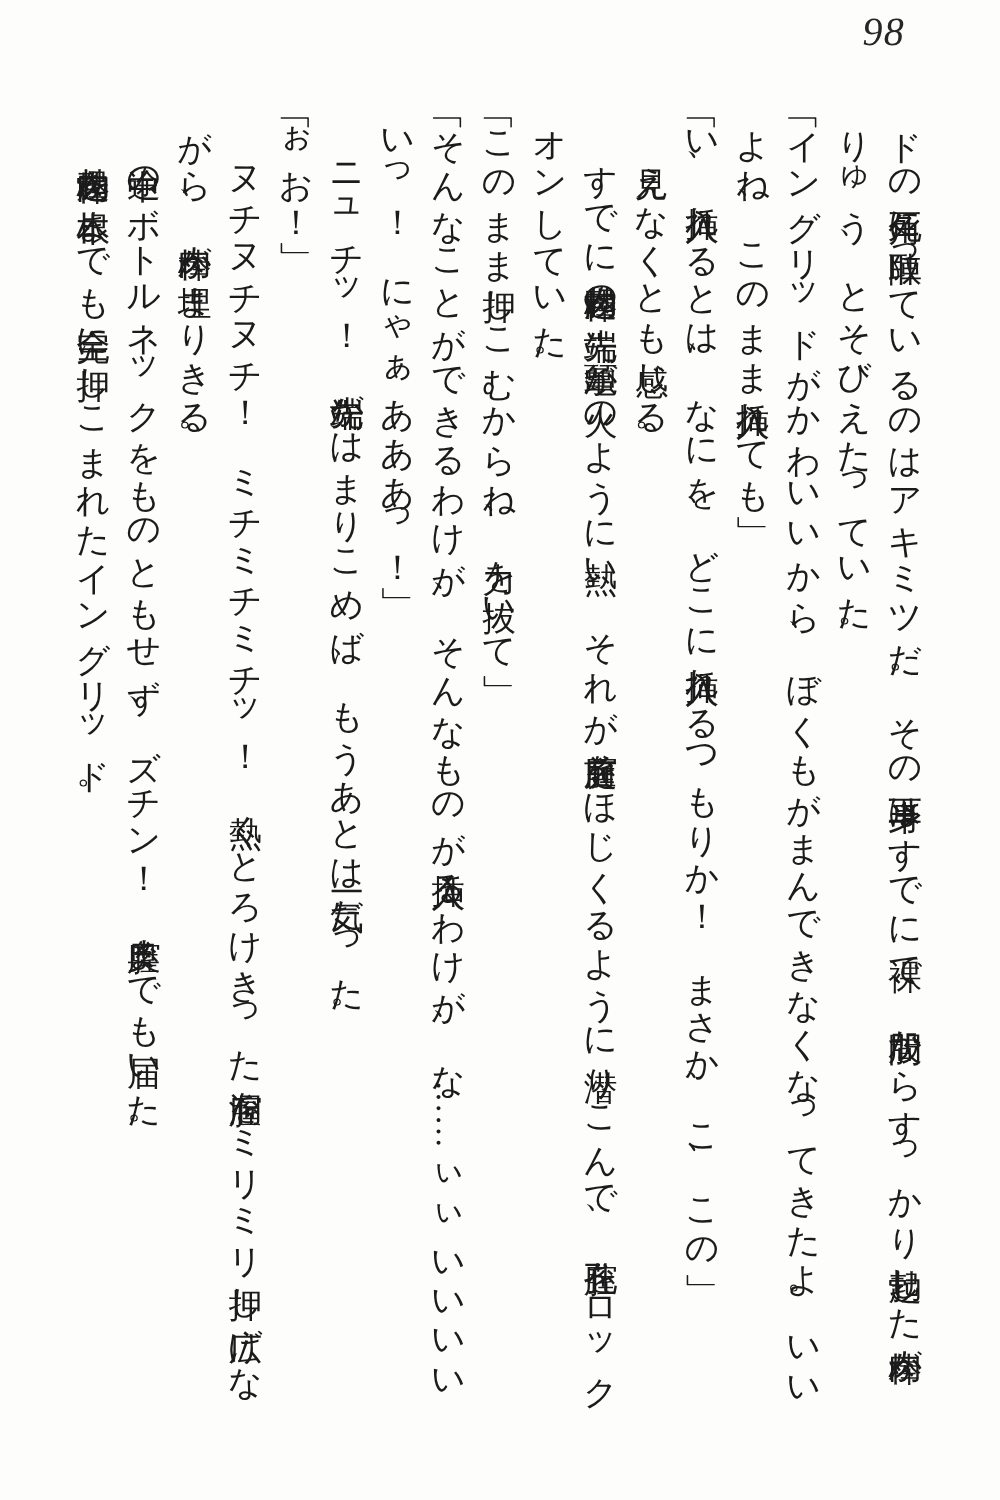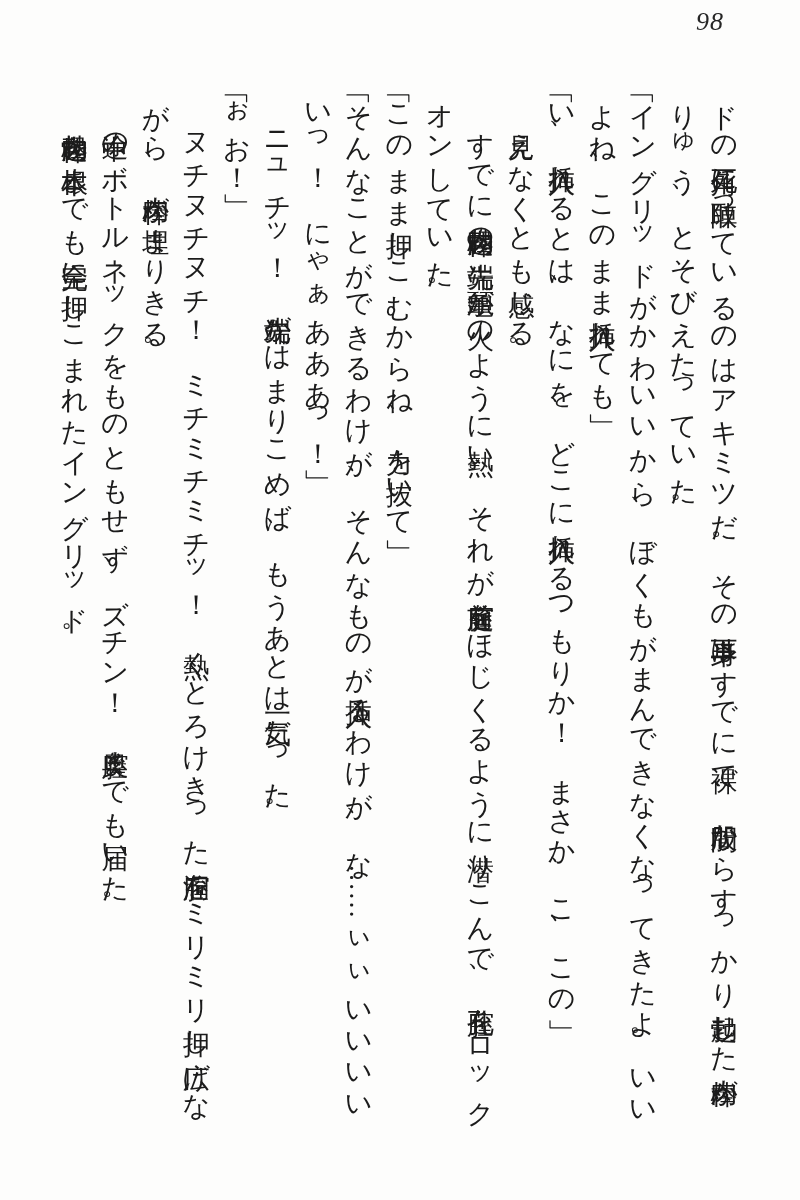--- a/index.html
+++ b/index.html
@@ -16,21 +16,21 @@
   }
   .book-page {
     position: absolute;
     inset: 0;
     background: #fdfdfc;
   }
   .page-number {
     position: absolute;
     top: 8px;
     right: 76px;
-    font-size: 26px;
+    font-size: 32px;
     font-style: italic;
     color: #262626;
     letter-spacing: 1px;
     line-height: 1.1;
   }
   .text-block {
     position: absolute;
     top: 86px;
     right: 56px;
     height: 1050px;

